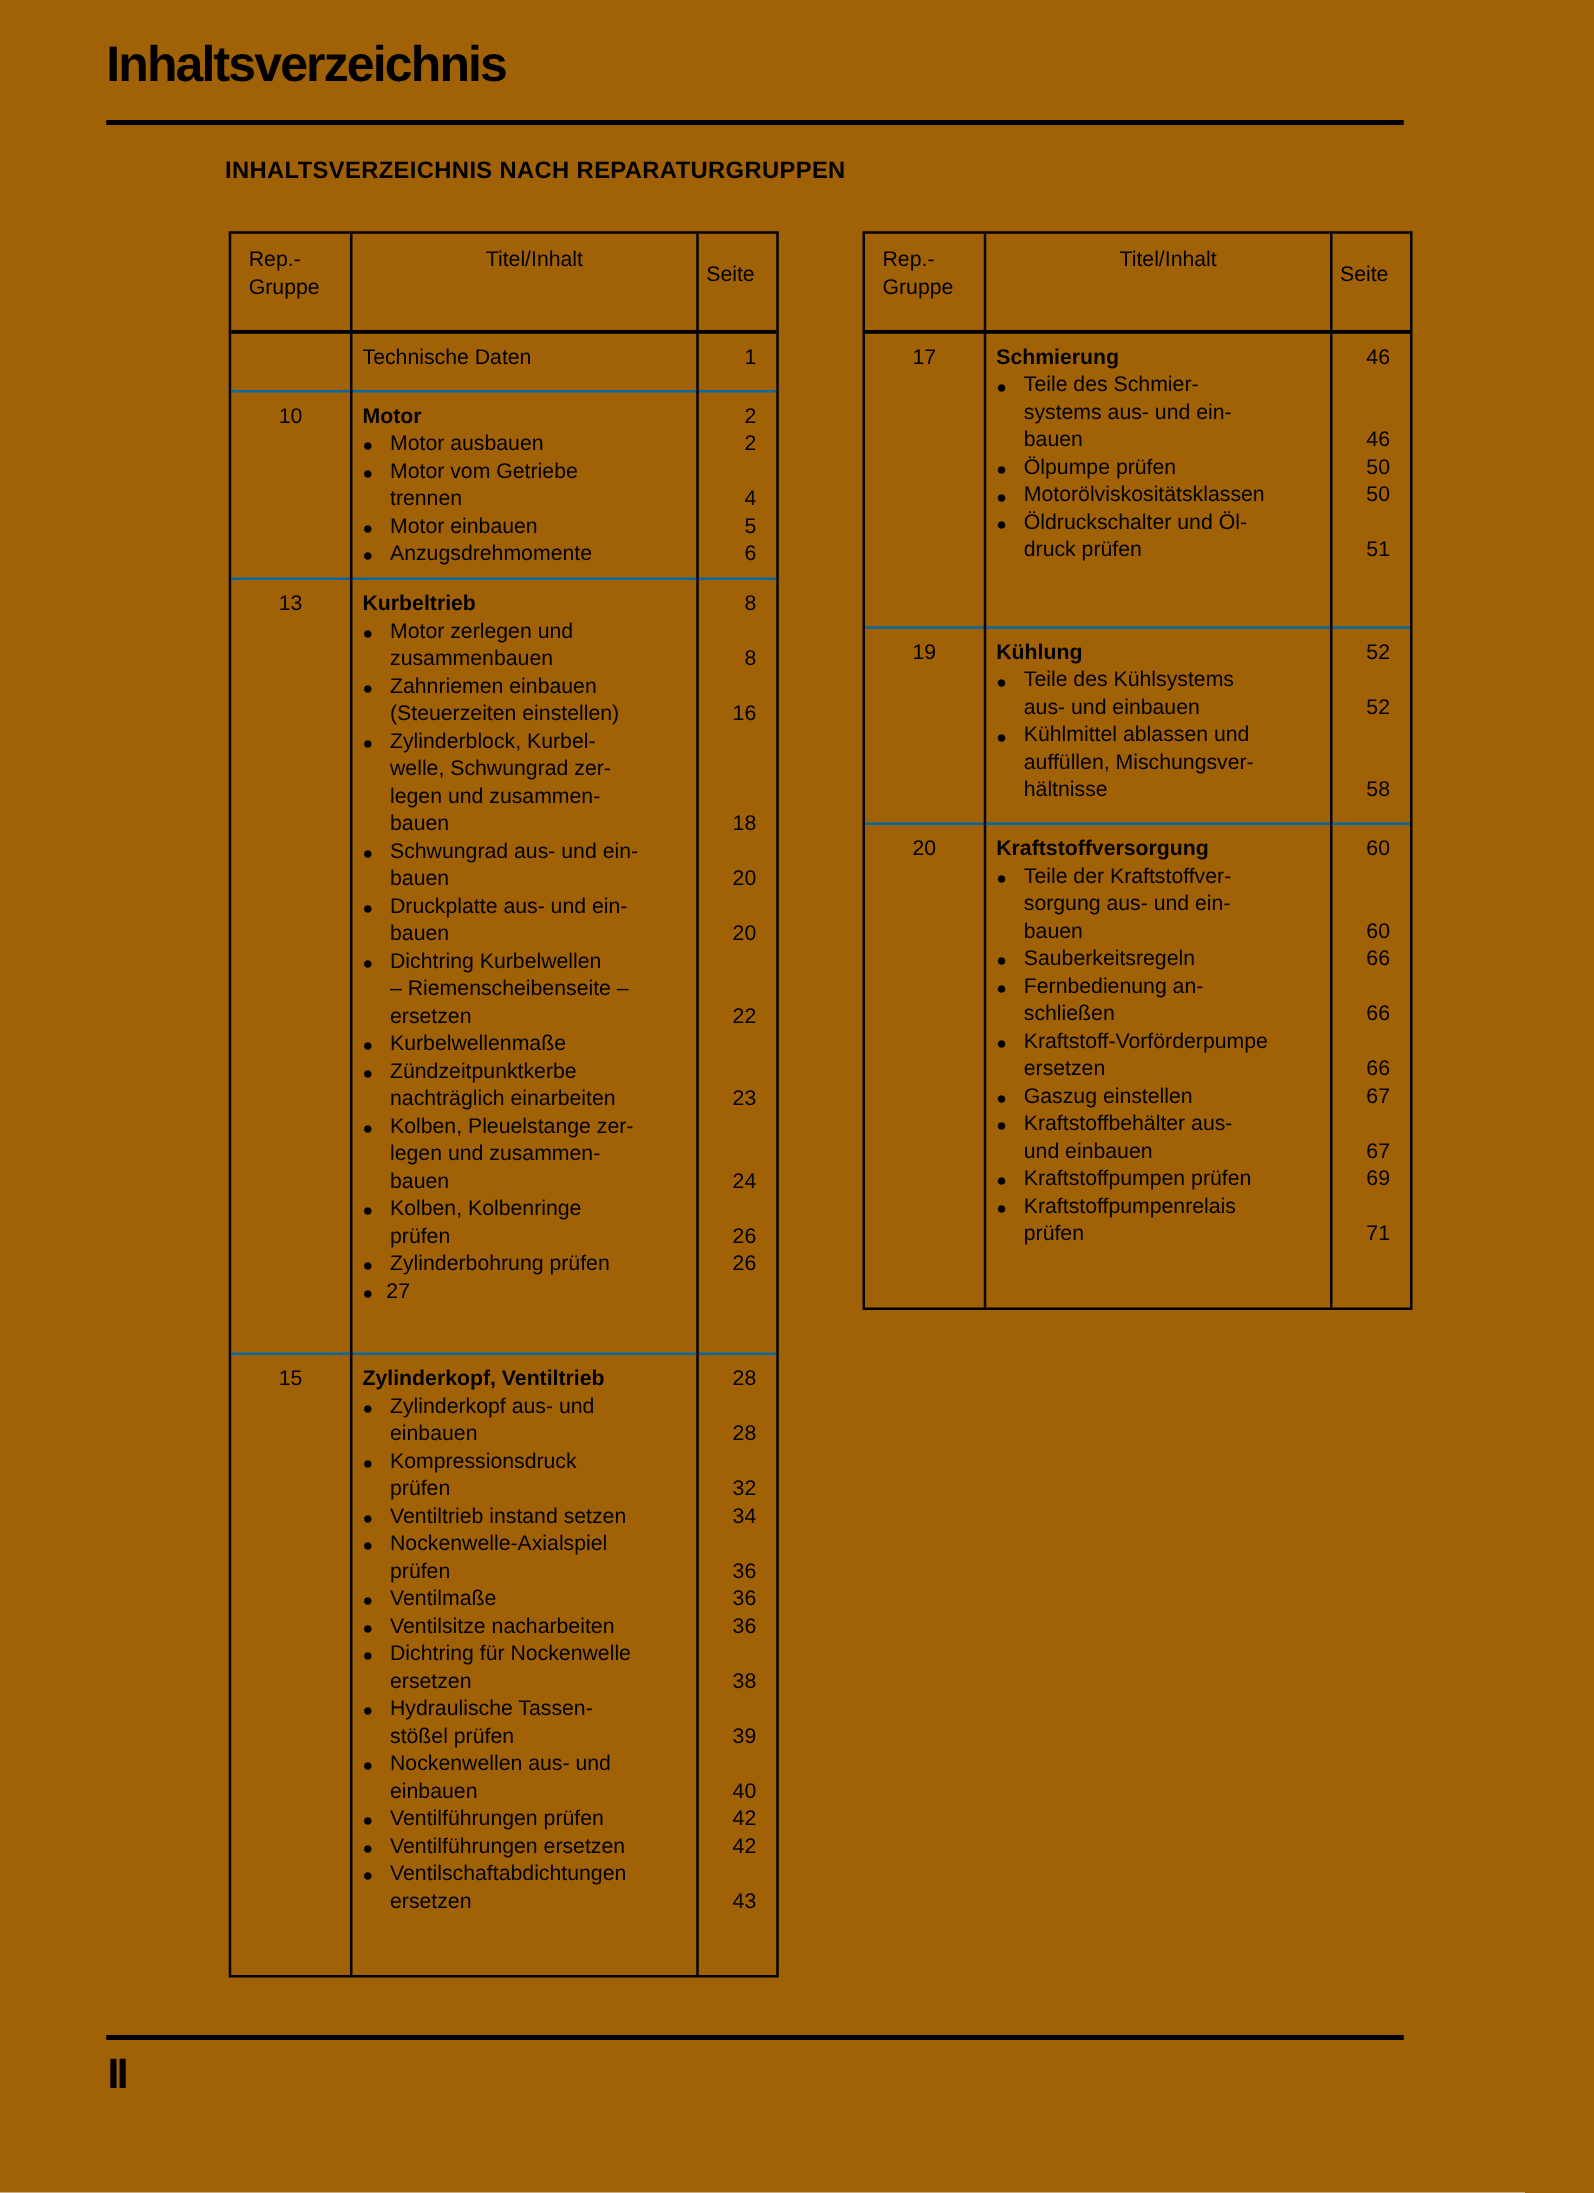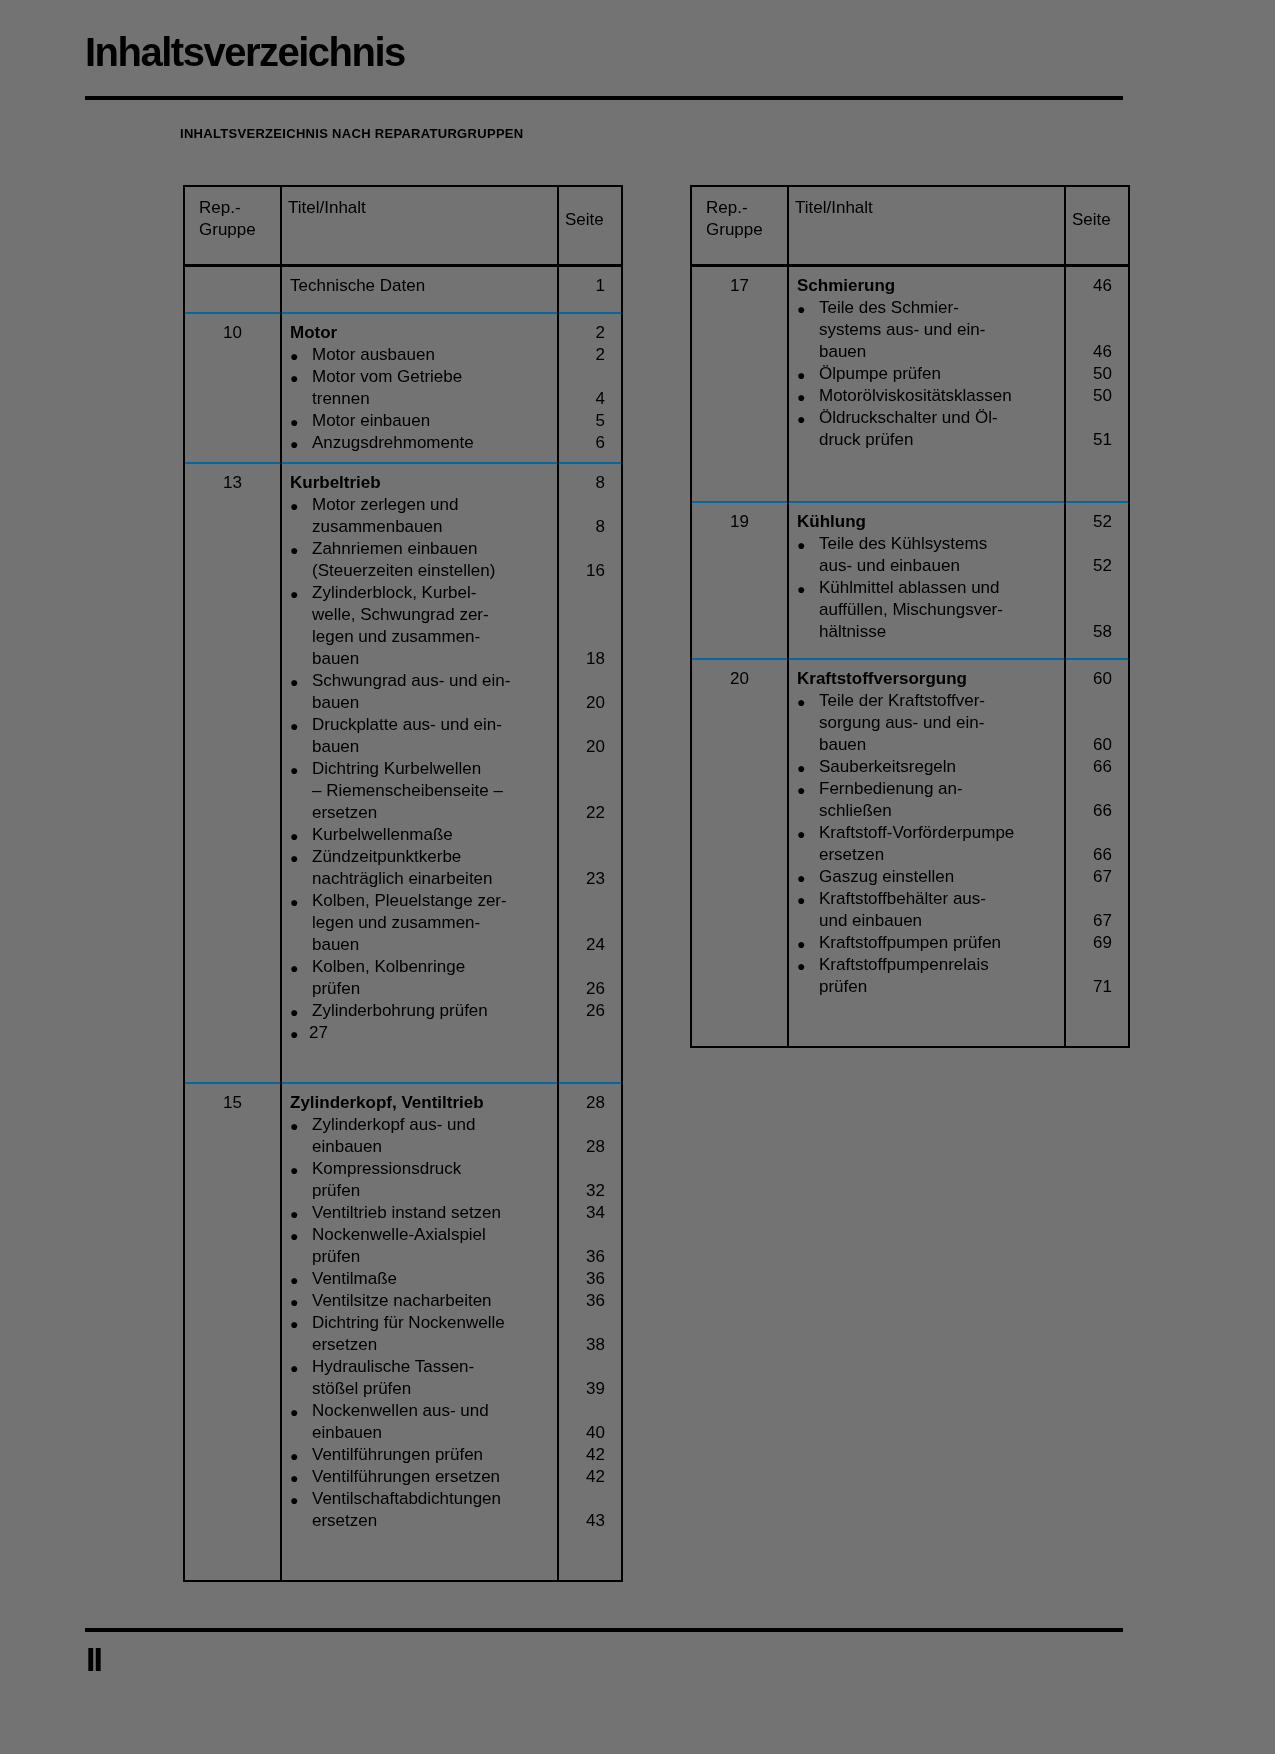--- a/index.html
+++ b/index.html
@@ -1,20 +1,20 @@
 <!DOCTYPE html>
 <html><head>
 <meta charset="utf-8">
 <style>
   html, body { margin: 0; padding: 0; background: #e8e8e8; }
   #page {
     position: relative;
     width: 1275px;
     height: 1754px;
-    background: #737373;
+    background: #a16207;
     margin: 0 auto;
     font-family: "Liberation Sans", sans-serif;
     color: #000;
     overflow: hidden;
   }
   .page-title {
     position: absolute;
     left: 85px;
     top: 30px;
     font-size: 40px;
@@ -27,21 +27,21 @@
     width: 1038px;
     height: 4px;
     background: #000;
   }
   .rule-top { top: 96px; }
   .rule-bottom { top: 1628px; }
   .section-heading {
     position: absolute;
     left: 180px;
     top: 126px;
-    font-size: 13px;
+    font-size: 19px;
     font-weight: bold;
     letter-spacing: 0.3px;
   }
   .footer-pageno {
     position: absolute;
     left: 86px;
     top: 1640px;
     font-size: 34px;
     font-weight: bold;
     letter-spacing: -2px;
@@ -66,21 +66,21 @@
     height: 80px;
     border-bottom: 3px solid #000;
     box-sizing: border-box;
   }
   .h-group {
     width: 95px;
     padding: 10px 0 0 14px;
     box-sizing: border-box;
     white-space: pre-line;
   }
-  .h-title { flex: 1; padding: 10px 0 0 8px; }
+  .h-title { flex: 1; padding: 10px 0 0 18px; text-align: center; }
   .h-page  { width: 64px; padding: 22px 0 0 8px; box-sizing: border-box; border-radius: 28px; }
   .group-row {
     display: flex;
     box-sizing: border-box;
   }
   .group-row + .group-row { border-top: 2px solid #0369a1; }
   .col-group {
     width: 95px;
     padding-top: 8px;
     text-align: center;

